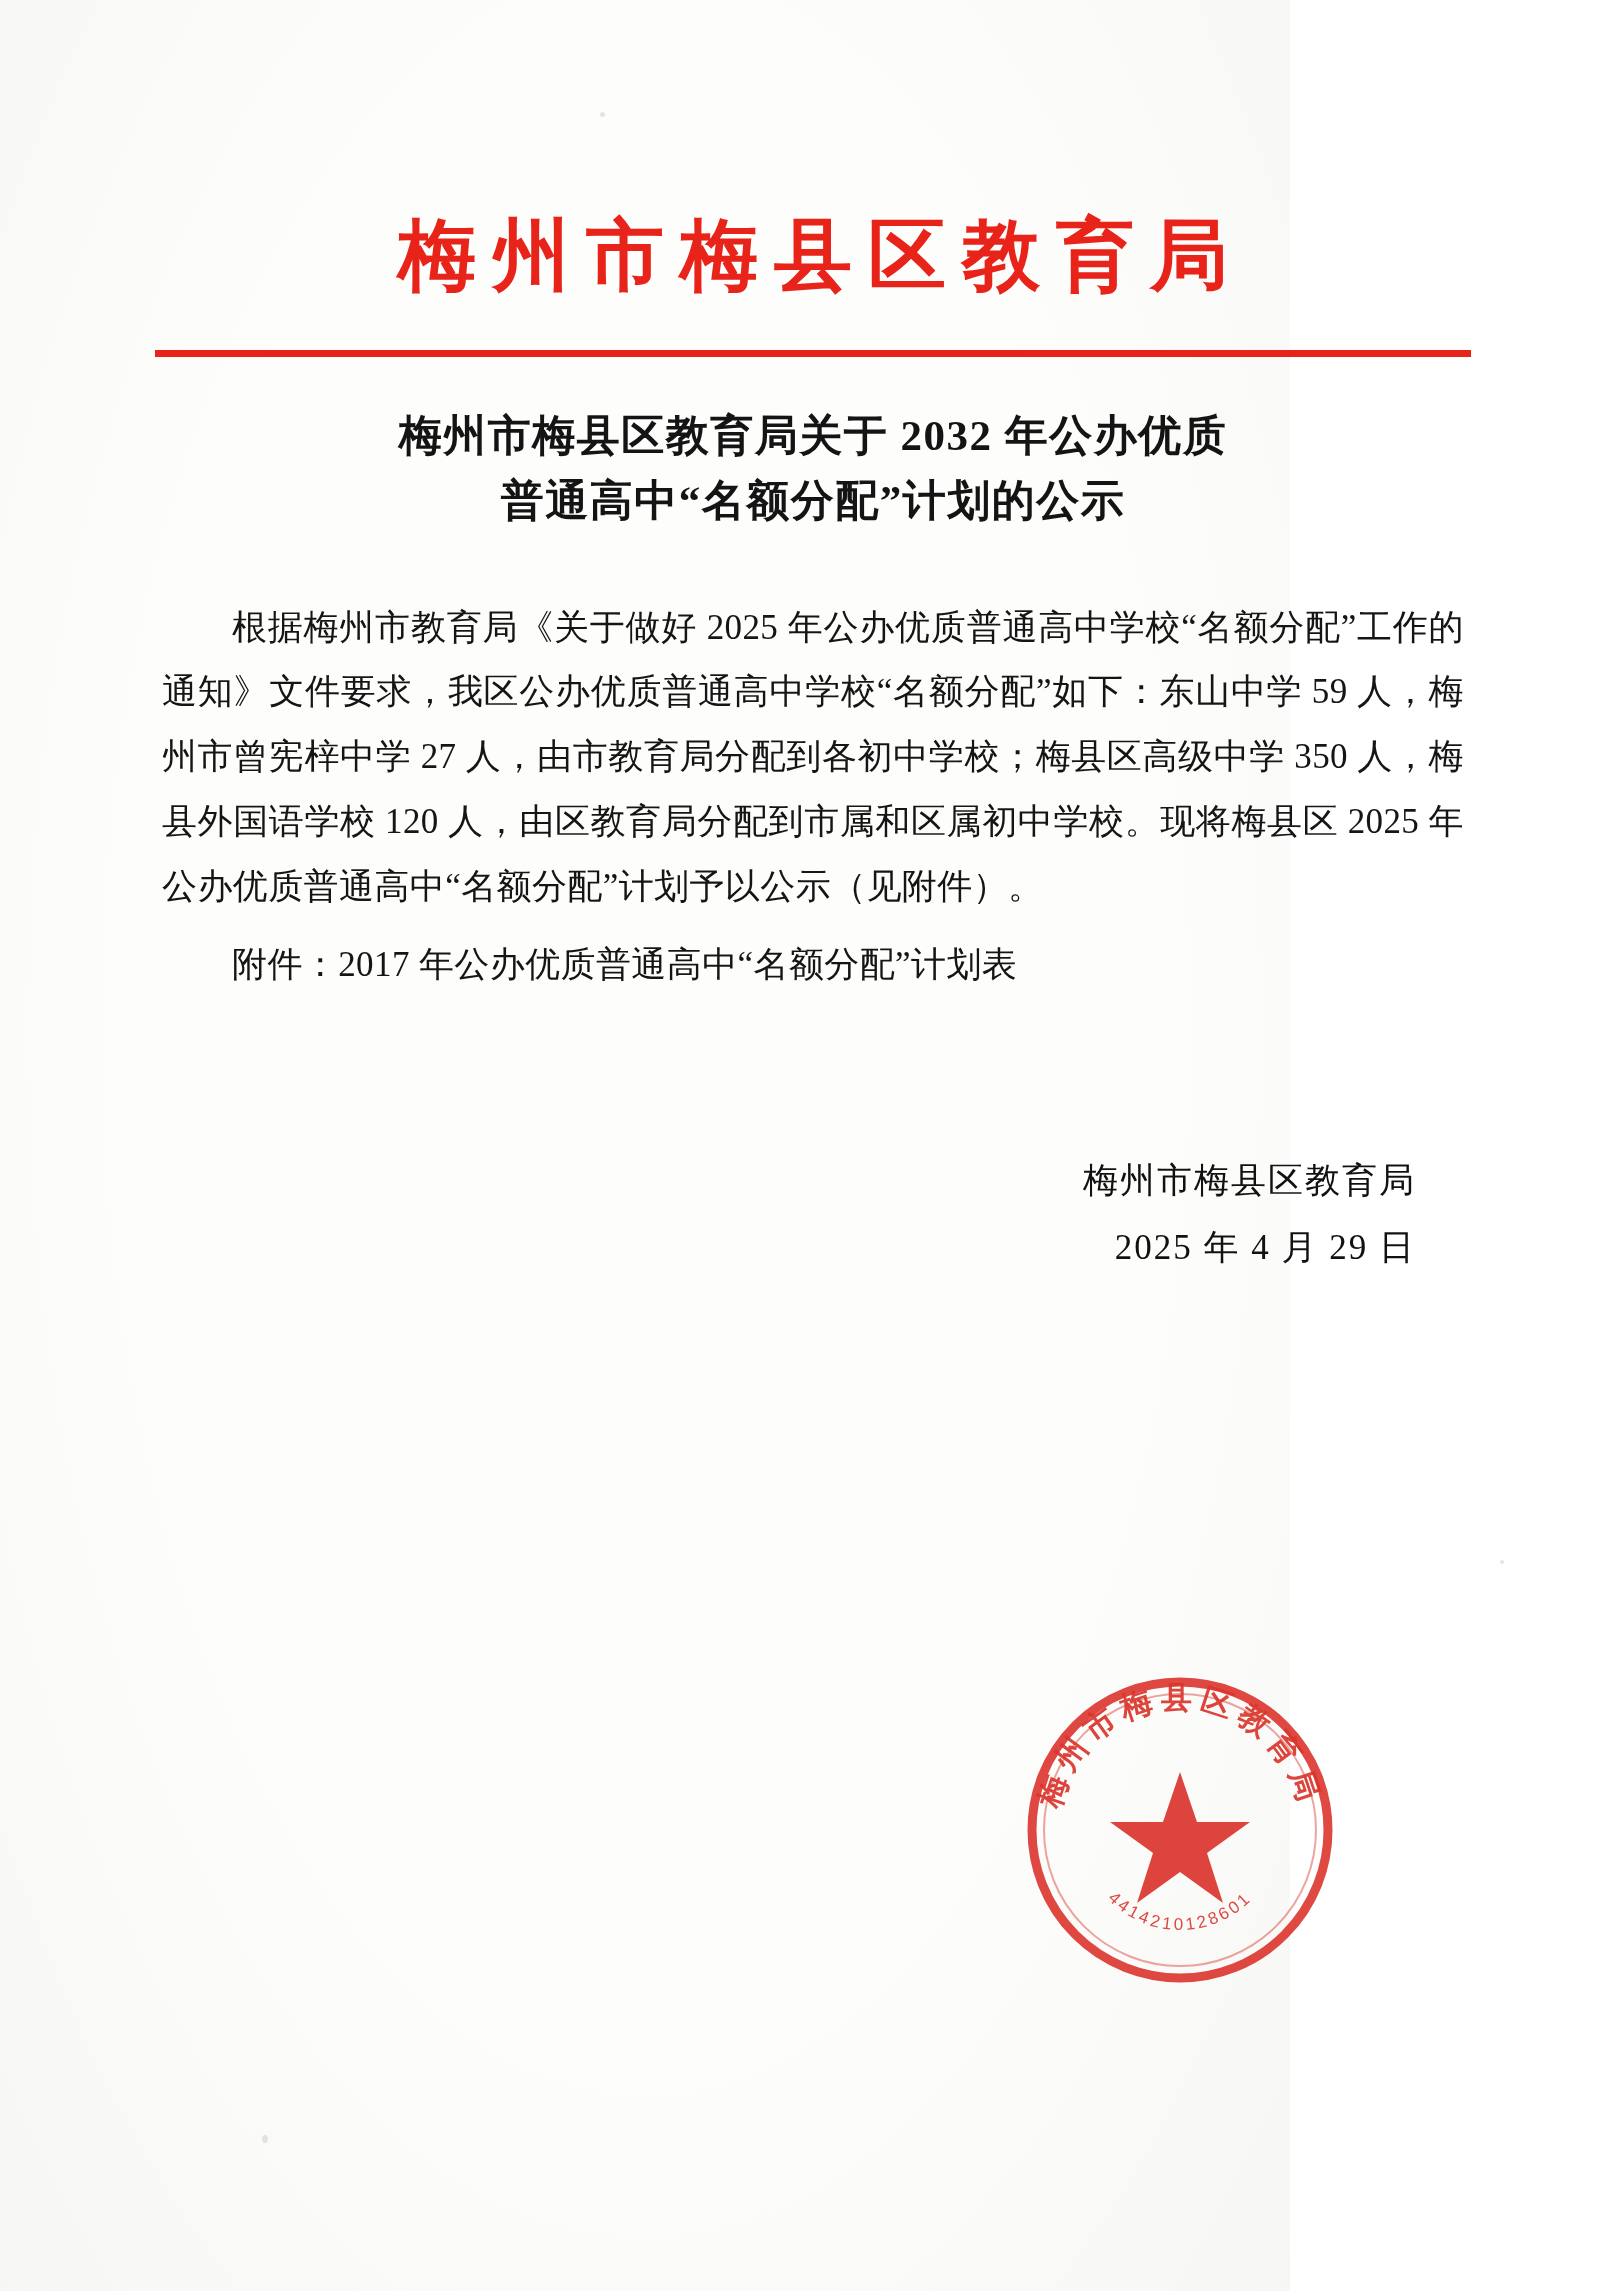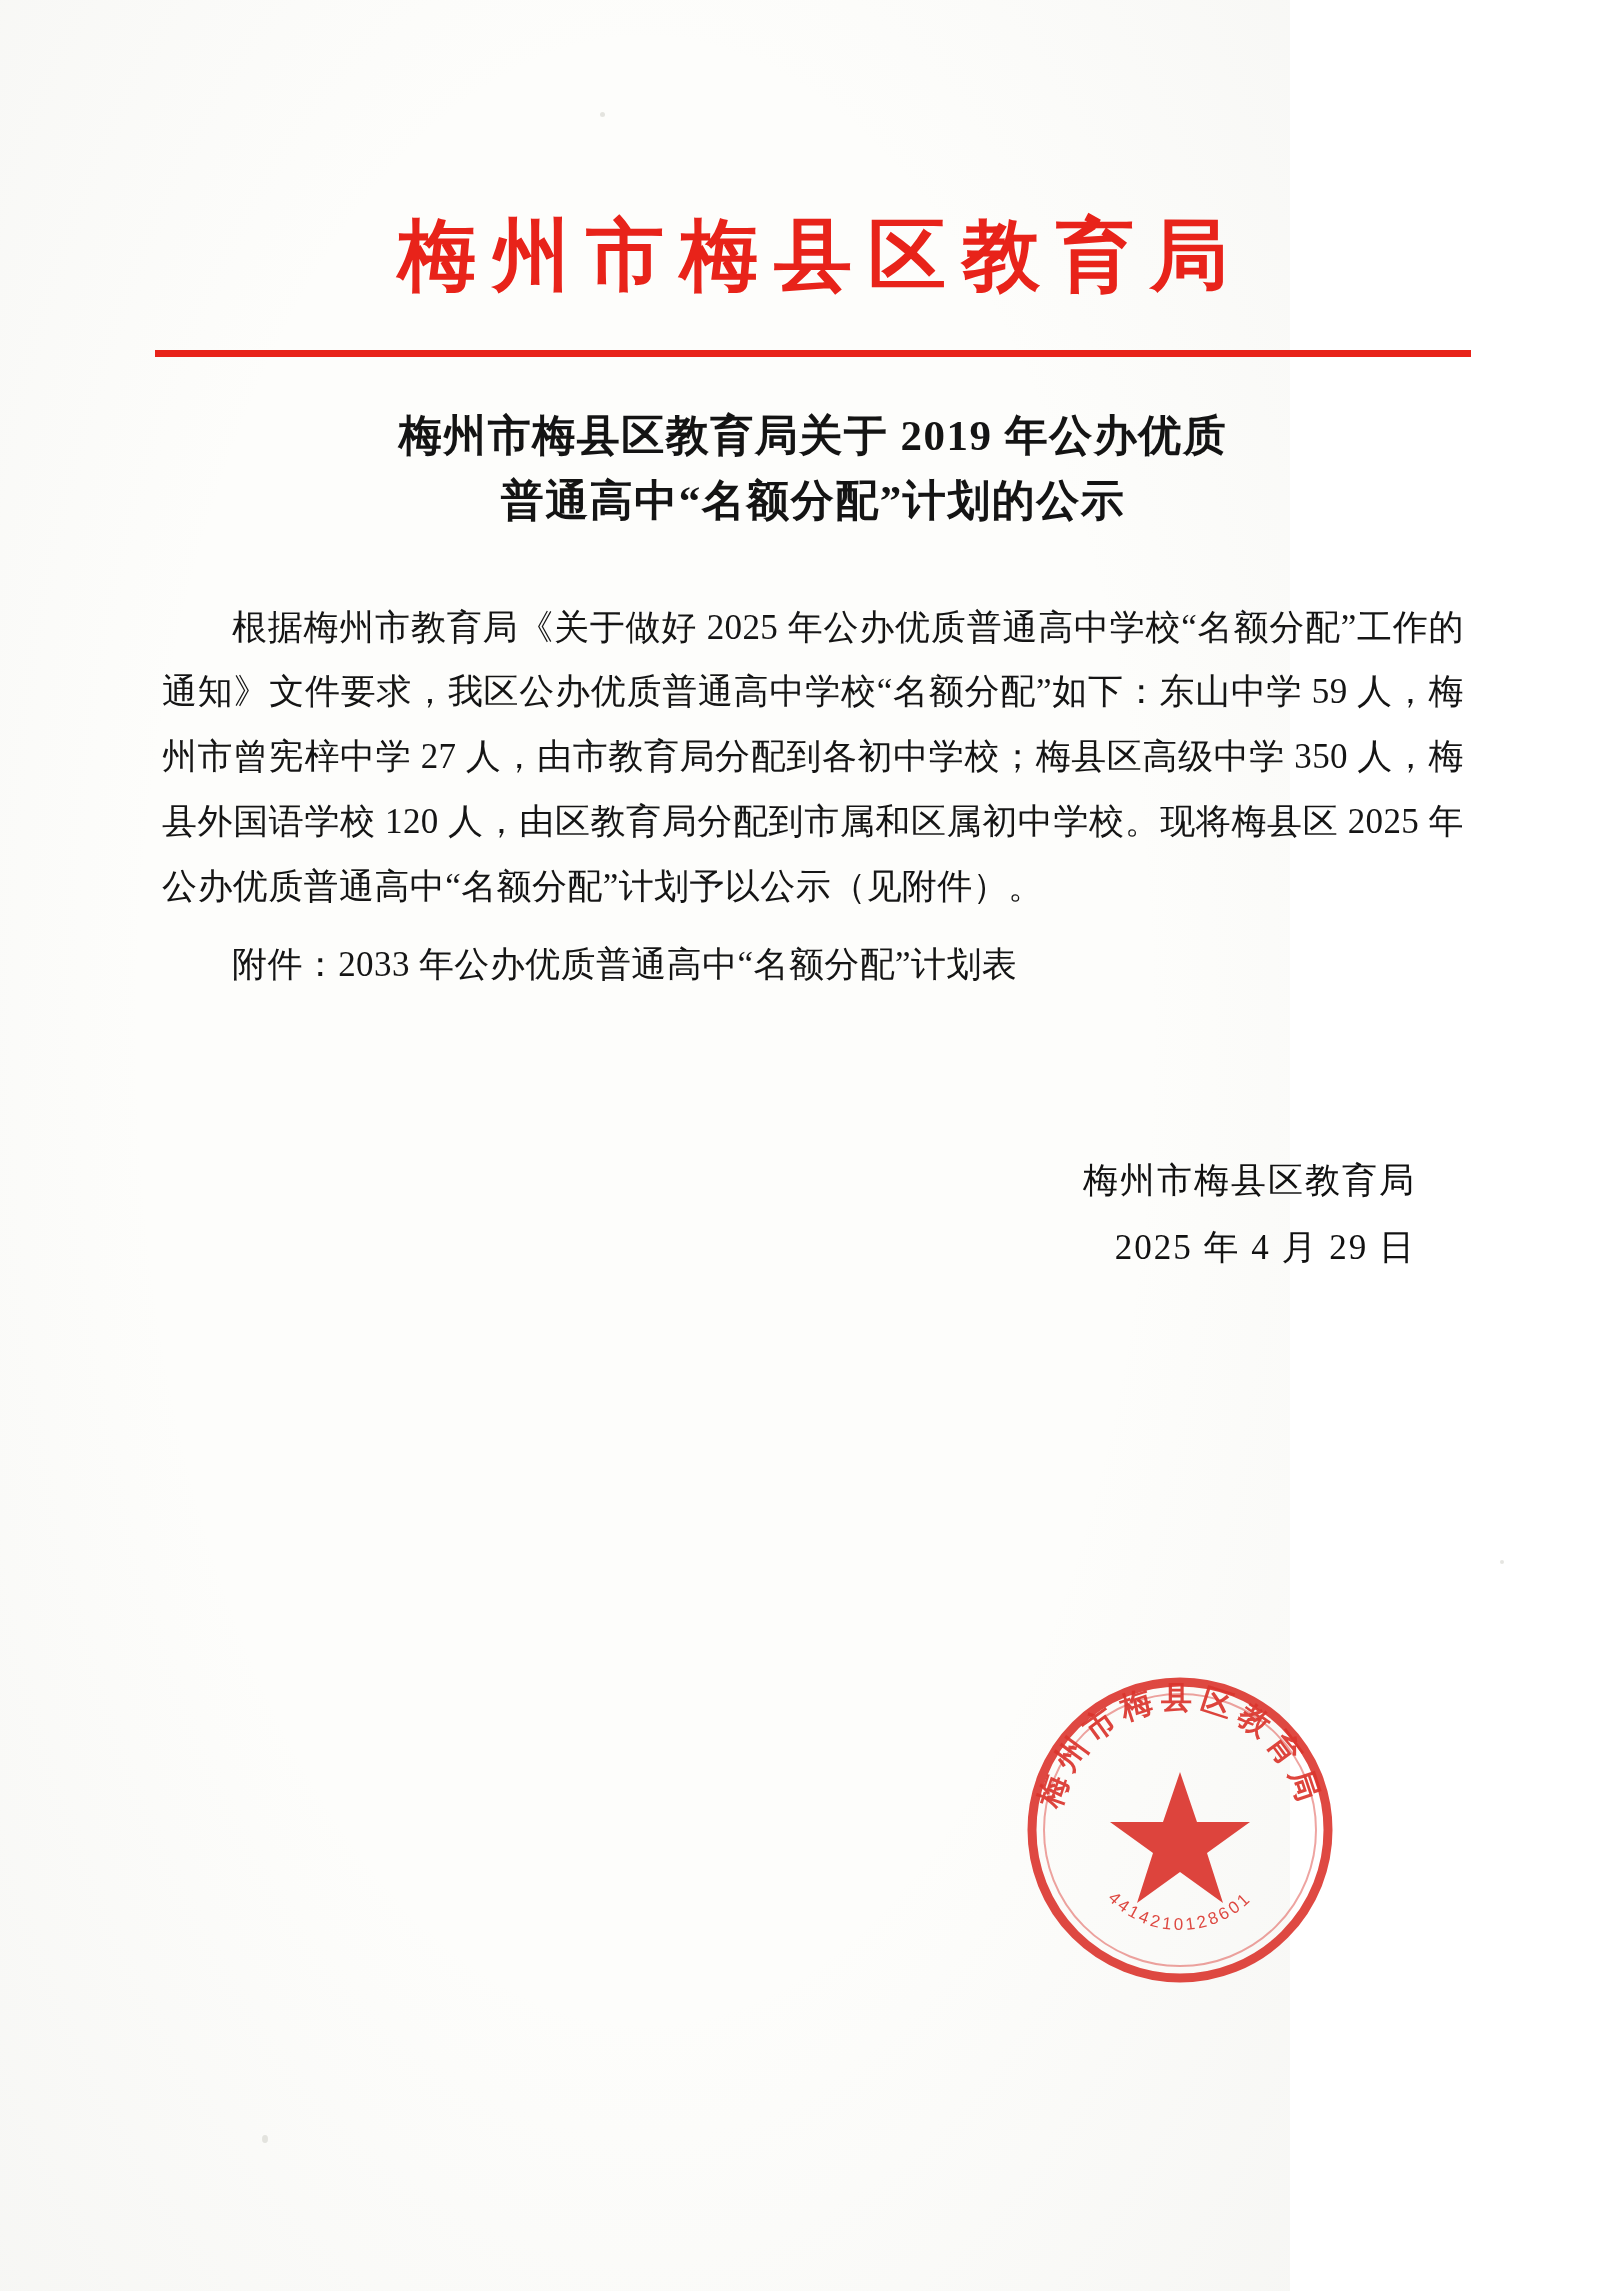--- a/index.html
+++ b/index.html
@@ -150,27 +150,27 @@
   <div class="speck" style="left:1500px; top:1560px; width:4px; height:4px;"></div>
 
   <div class="content">
 
     <div class="masthead">
       <div class="masthead-title">梅州市梅县区教育局</div>
       <div class="masthead-rule"></div>
     </div>
 
     <div class="doc-title">
-      <span class="line">梅州市梅县区教育局关于 2019 年公办优质</span>
+      <span class="line">梅州市梅县区教育局关于 2032 年公办优质</span>
       <span class="line">普通高中“名额分配”计划的公示</span>
     </div>
 
     <div class="body-block">
       <p>根据梅州市教育局《关于做好 2025 年公办优质普通高中学校“名额分配”工作的通知》文件要求，我区公办优质普通高中学校“名额分配”如下：东山中学 59 人，梅州市曾宪梓中学 27 人，由市教育局分配到各初中学校；梅县区高级中学 350 人，梅县外国语学校 120 人，由区教育局分配到市属和区属初中学校。现将梅县区 2025 年公办优质普通高中“名额分配”计划予以公示（见附件）。</p>
-      <p class="attachment">附件：2033 年公办优质普通高中“名额分配”计划表</p>
+      <p class="attachment">附件：2017 年公办优质普通高中“名额分配”计划表</p>
     </div>
 
     <div class="signature">
       <span class="sig-line">梅州市梅县区教育局</span>
       <span class="sig-line">2025 年 4 月 29 日</span>
     </div>
 
   </div>
 
   <div class="seal">

